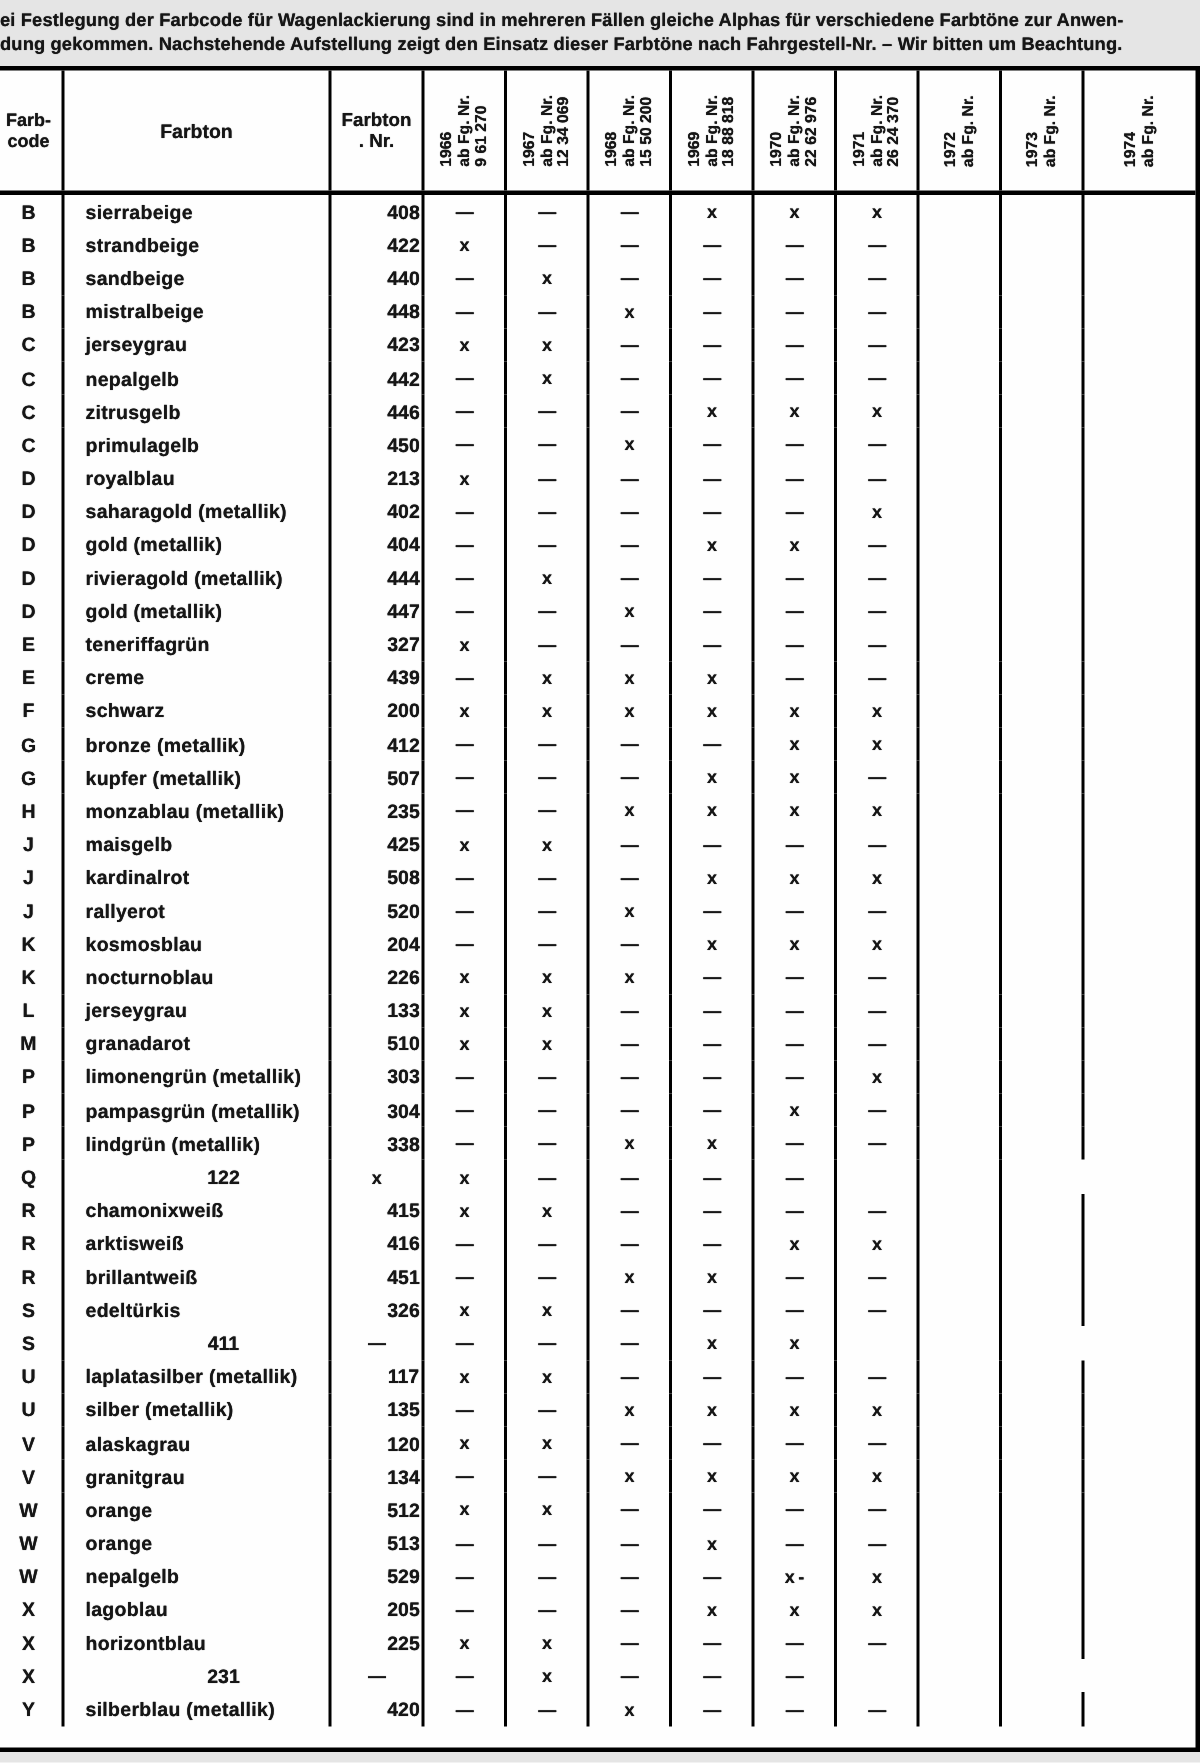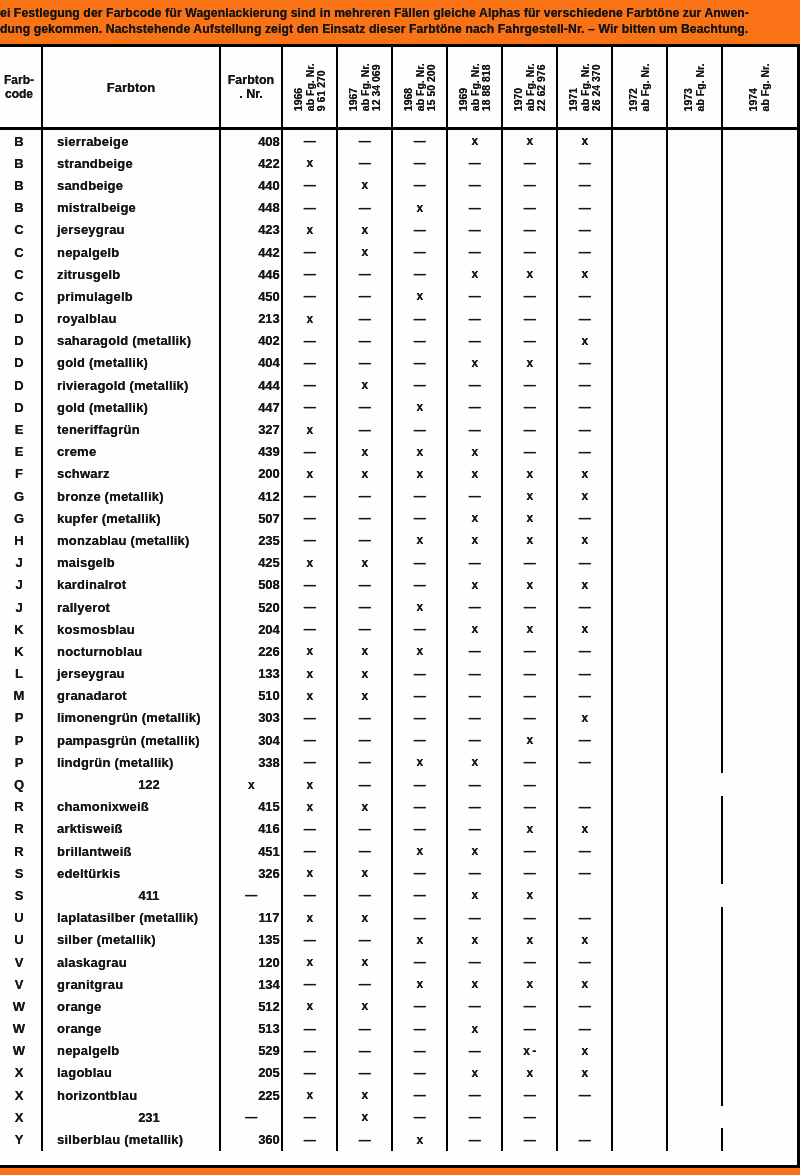--- a/index.html
+++ b/index.html
@@ -1,20 +1,20 @@
 <!DOCTYPE html>
 <html><head>
 <meta charset="utf-8">
 <style>
   html,body { margin:0; padding:0; }
   body {
     width:800px; height:1175px; background:#ffffff; overflow:hidden;
     font-family:"Liberation Sans", sans-serif; color:#161616;
   }
-  .page { position:relative; width:800px; height:1175px; background:#f97316; overflow:hidden; }
+  .page { position:relative; width:800px; height:1175px; background:#e5e5e5; overflow:hidden; }
 
   
   .intro { position:absolute; top:6px; left:0; width:800px; font-weight:bold;
            font-size:12.2px; line-height:15.5px; letter-spacing:0.1px;
            text-shadow:0 0 0.5px currentColor; }
   .intro div { white-space:nowrap; overflow:hidden; }
 
   
   .tbl { --cols: 46px 178px 62px 55px 55px 55px 55px 55px 55px 55px 55px 1fr;
          position:absolute; left:-6px; top:44px; width:806px; height:1124px;
@@ -799,21 +799,21 @@
     <div class="bc cell-mark">—</div>
     <div class="bc cell-mark">—</div>
     <div class="bc cell-mark"></div>
     <div class="bc cell-mark"></div>
     <div class="bc cell-mark"></div>
   </div>
 
   <div class="row">
     <div class="bc cell-code">Y</div>
     <div class="bc cell-name">silberblau (metallik)</div>
-    <div class="bc cell-nr">360</div>
+    <div class="bc cell-nr">420</div>
     <div class="bc cell-mark">—</div>
     <div class="bc cell-mark">—</div>
     <div class="bc cell-mark">x</div>
     <div class="bc cell-mark">—</div>
     <div class="bc cell-mark">—</div>
     <div class="bc cell-mark">—</div>
     <div class="bc cell-mark"></div>
     <div class="bc cell-mark"></div>
     <div class="bc cell-mark"></div>
   </div>

